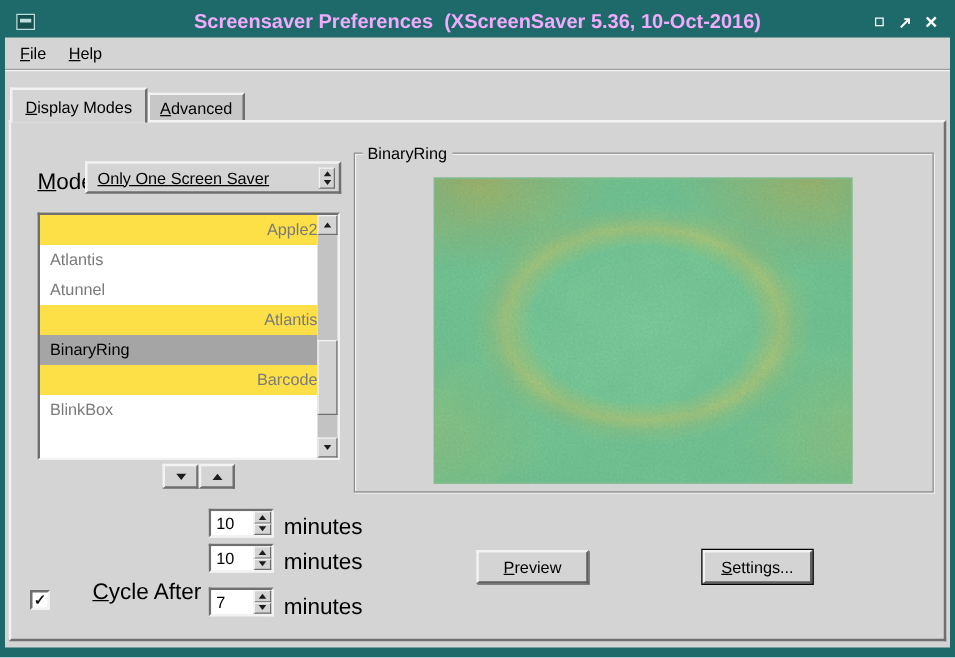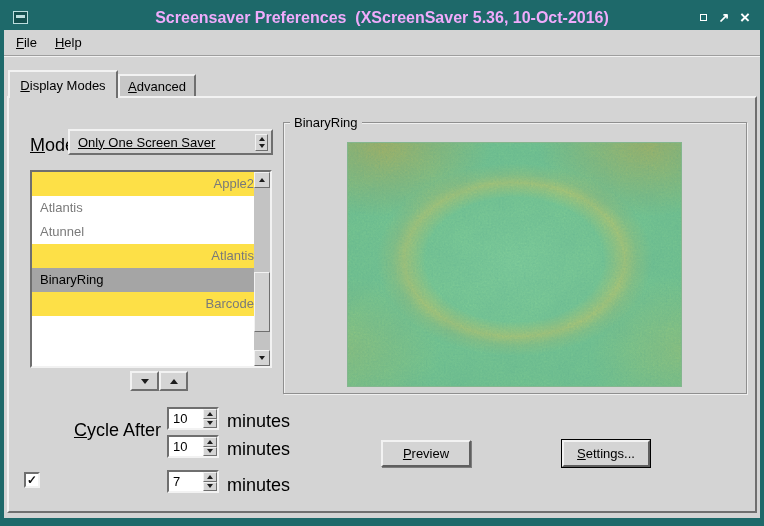--- a/index.html
+++ b/index.html
@@ -131,20 +131,21 @@
     </div>
 
     <div class="ctl listbox">
       <div class="list-rows">
           <div class="list-row alt">Apple2</div>
           <div class="list-row">Atlantis</div>
           <div class="list-row">Atunnel</div>
           <div class="list-row alt">Atlantis</div>
           <div class="list-row selected">BinaryRing</div>
           <div class="list-row alt">Barcode</div>
+          <div class="list-row">BlinkBox</div>
         </div>
       <div class="scrollbar">
         <div class="sb-btn sb-up">
             <i class="t-up small"></i>
           </div>
         <div class="sb-thumb"></div>
         <div class="sb-btn sb-down">
             <i class="t-down small"></i>
           </div>
       </div>
@@ -163,21 +164,21 @@
         <div class="spin-btn">
             <i class="t-up small"></i>
           </div>
         <div class="spin-btn">
             <i class="t-down small"></i>
           </div>
       </div>
     </div>
     <div class="lbl" style="left:223px; top:381px;">minutes</div>
 
-    <div class="lbl ra" style="left:26px; top:390px; width:131px;"><u>C</u>ycle After</div>
+    <div class="lbl ra" style="left:26px; top:433px; width:131px;"><u>C</u>ycle After</div>
     <div class="ctl spinbox" style="left:163px; top:405px;">
       <div class="spin-entry">10</div>
       <div class="spin-steppers">
         <div class="spin-btn">
             <i class="t-up small"></i>
           </div>
         <div class="spin-btn">
             <i class="t-down small"></i>
           </div>
       </div>

